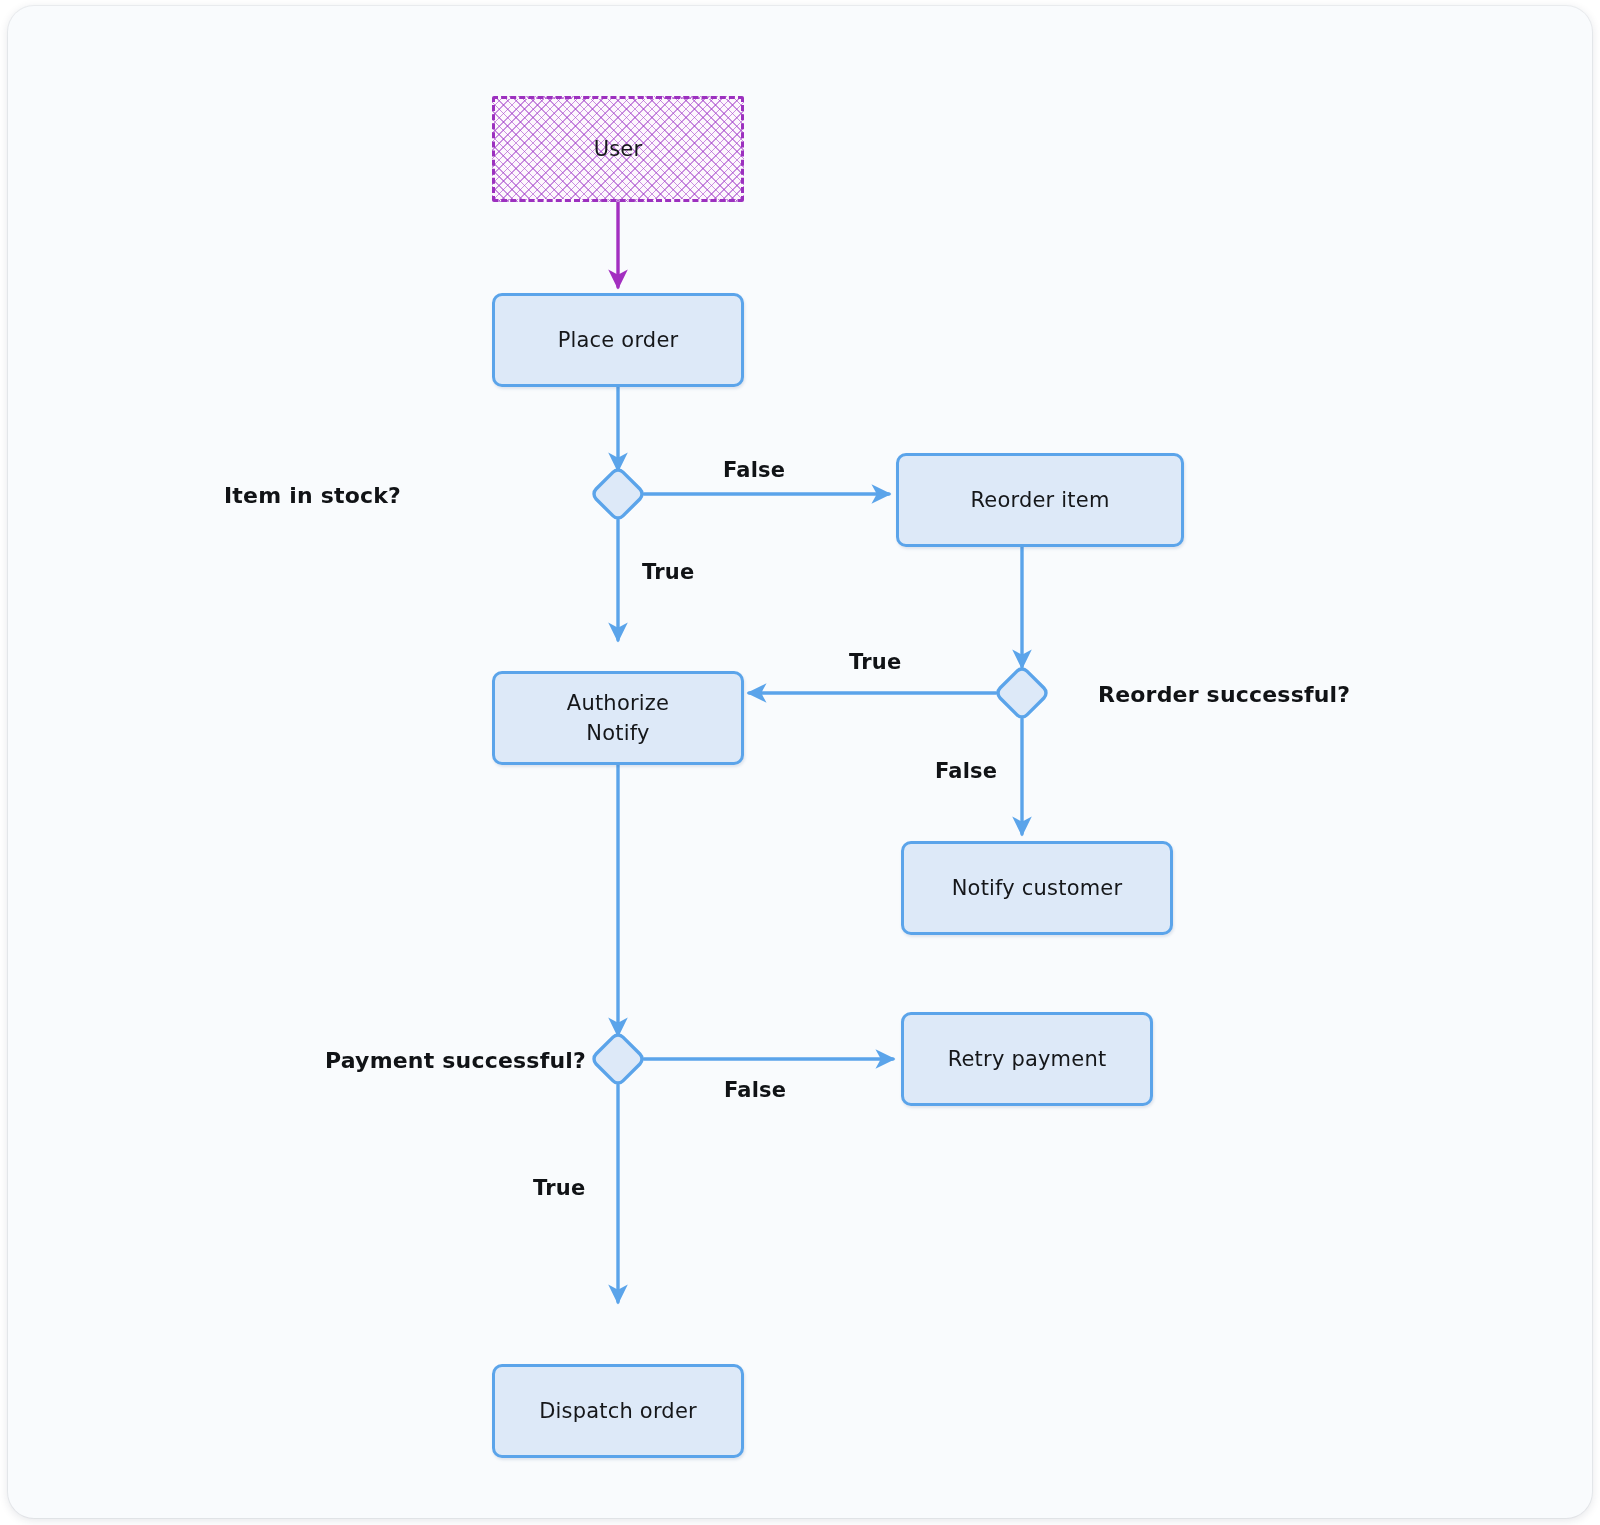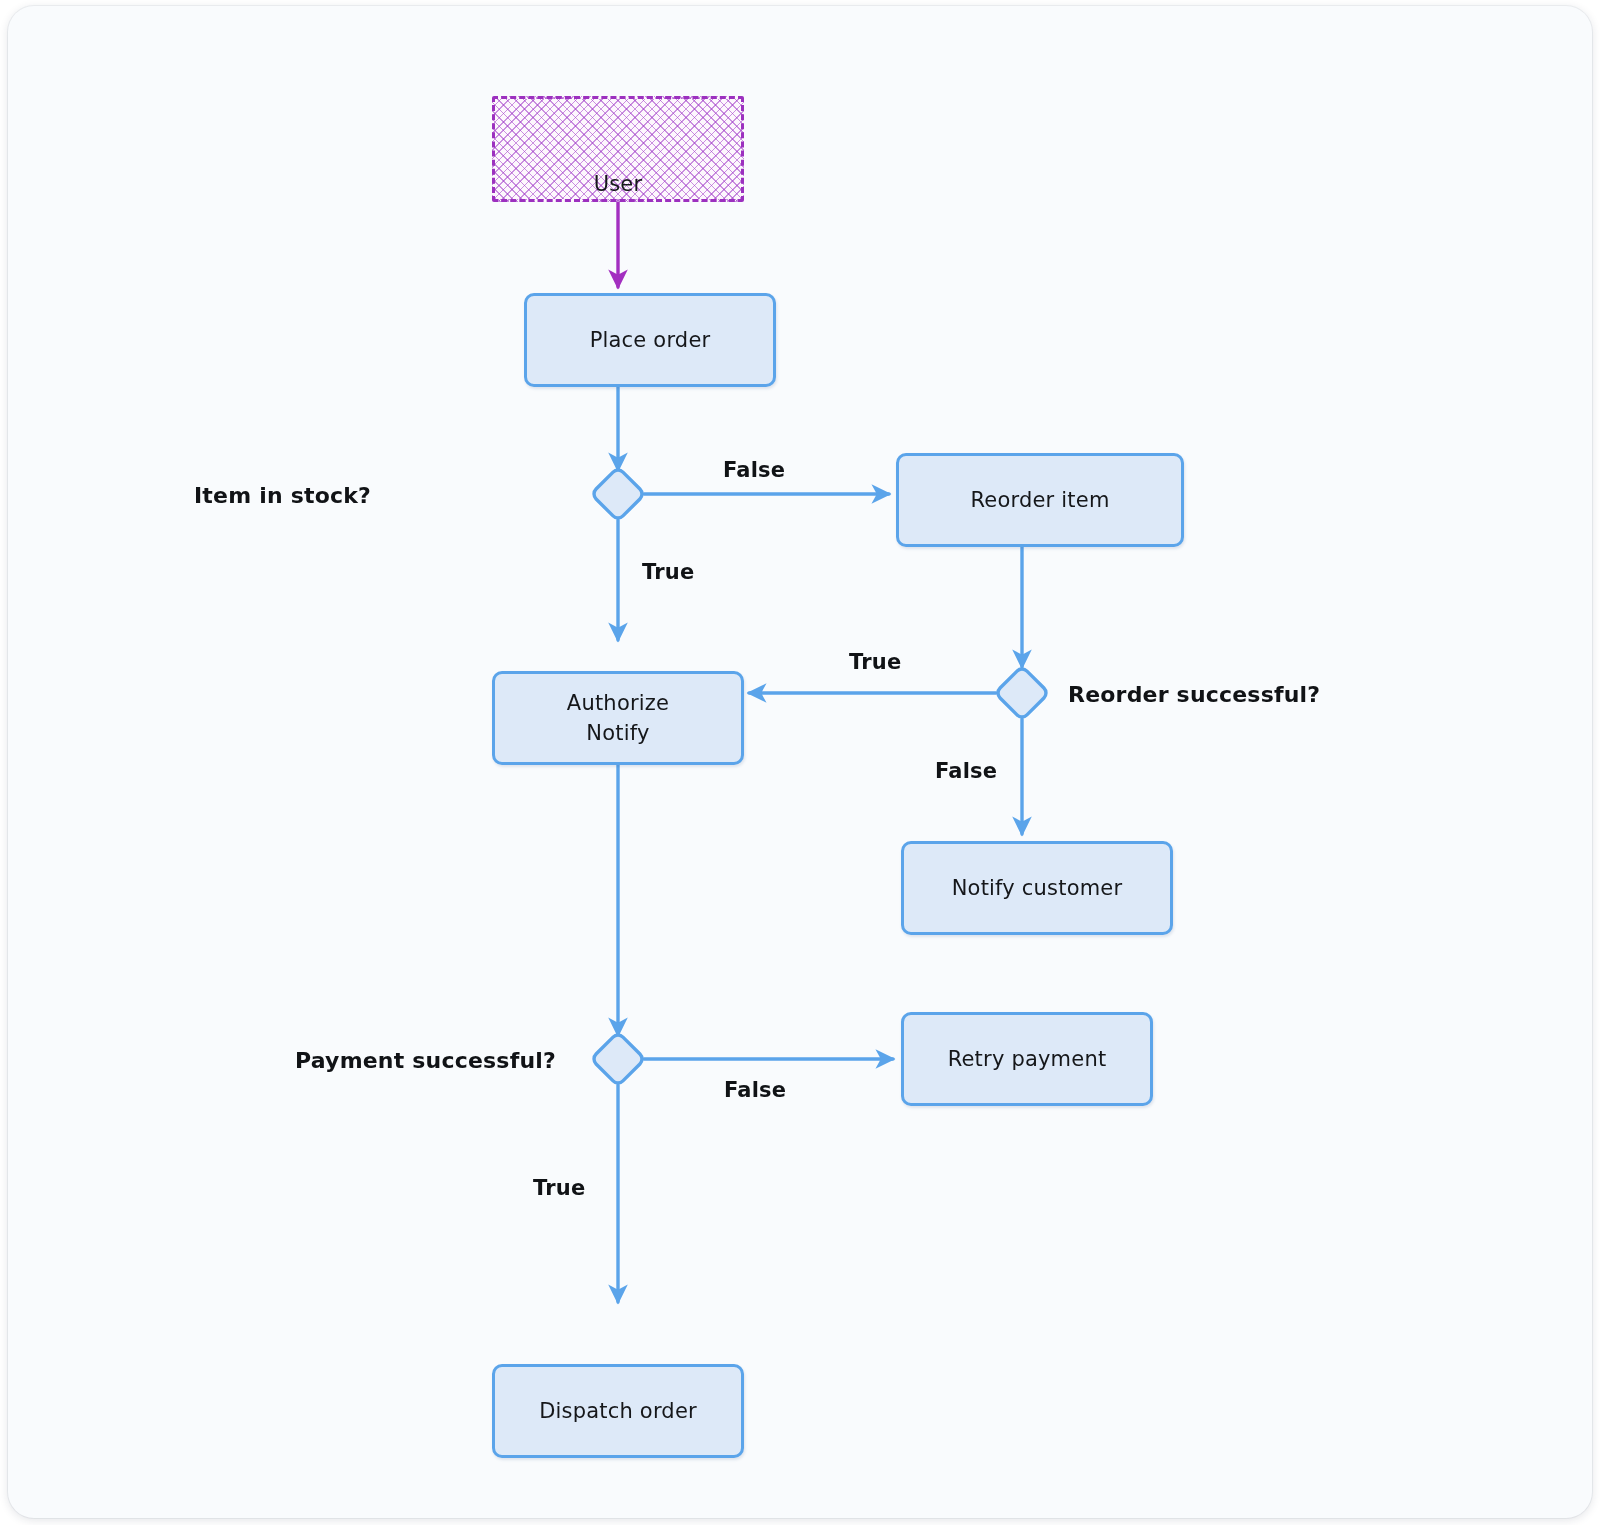--- a/index.html
+++ b/index.html
@@ -52,21 +52,20 @@
     border-radius: 10px;
     box-shadow: 1px 2px 3px rgba(40,70,120,0.13);
   }
   .actor {
     border: 3px dashed #9c30bf;
     border-radius: 2px;
     background-color: #fdf7fd;
     background-image:
       repeating-linear-gradient(45deg,  rgba(160,60,200,0.55) 0 1.1px, rgba(255,255,255,0) 1.1px 6px),
       repeating-linear-gradient(-45deg, rgba(160,60,200,0.55) 0 1.1px, rgba(255,255,255,0) 1.1px 6px);
-    align-items: flex-end;
   }
   .actor .lbl {
     background: transparent;
     padding: 0 6px;
   }
   
   .edge-label {
     position: absolute;
     color: #111316;
     font-family: "DejaVu Sans", sans-serif;
@@ -77,20 +76,21 @@
     text-align: right;
   }
   .node-side-label {
     position: absolute;
     color: #111316;
     font-family: "DejaVu Sans", sans-serif;
     font-size: 22px;
     font-weight: 600;
     white-space: nowrap;
     letter-spacing: 0.2px;
+    margin-left: 30px;
   }
 </style>
 </head>
 <body>
 
 <div id="stage">
   <div id="canvas">
 
     <svg id="svg-layer" viewBox="0 0 1584 1512">
       <defs>
@@ -131,21 +131,21 @@
         <rect x="995" y="668" width="38" height="38" rx="7" ry="7" transform="rotate(45 1014 687)" fill="#dde9f8" stroke="#5ba4ea" stroke-width="3.4"></rect>
 
         <rect x="591" y="1034" width="38" height="38" rx="7" ry="7" transform="rotate(45 610 1053)" fill="#dde9f8" stroke="#5ba4ea" stroke-width="3.4"></rect>
       </g>
     </svg>
 
     <div class="node actor" style="left:484px; top:90px; width:252px; height:106px;">
       <span class="lbl">User</span>
     </div>
 
-    <div class="node proc" style="left:484px; top:287px; width:252px; height:94px;margin-left:32px;">
+    <div class="node proc" style="left:484px; top:287px; width:252px; height:94px;">
       <span>Place order</span>
     </div>
 
     <div class="node proc" style="left:888px; top:447px; width:288px; height:94px;align-items:center;">
       <span>Reorder item</span>
     </div>
 
     <div class="node proc" style="left:484px; top:641px; width:252px; height:94px; flex-direction:column;margin-top:24px;">
       <span>Authorize</span>
       <span>Notify</span>

